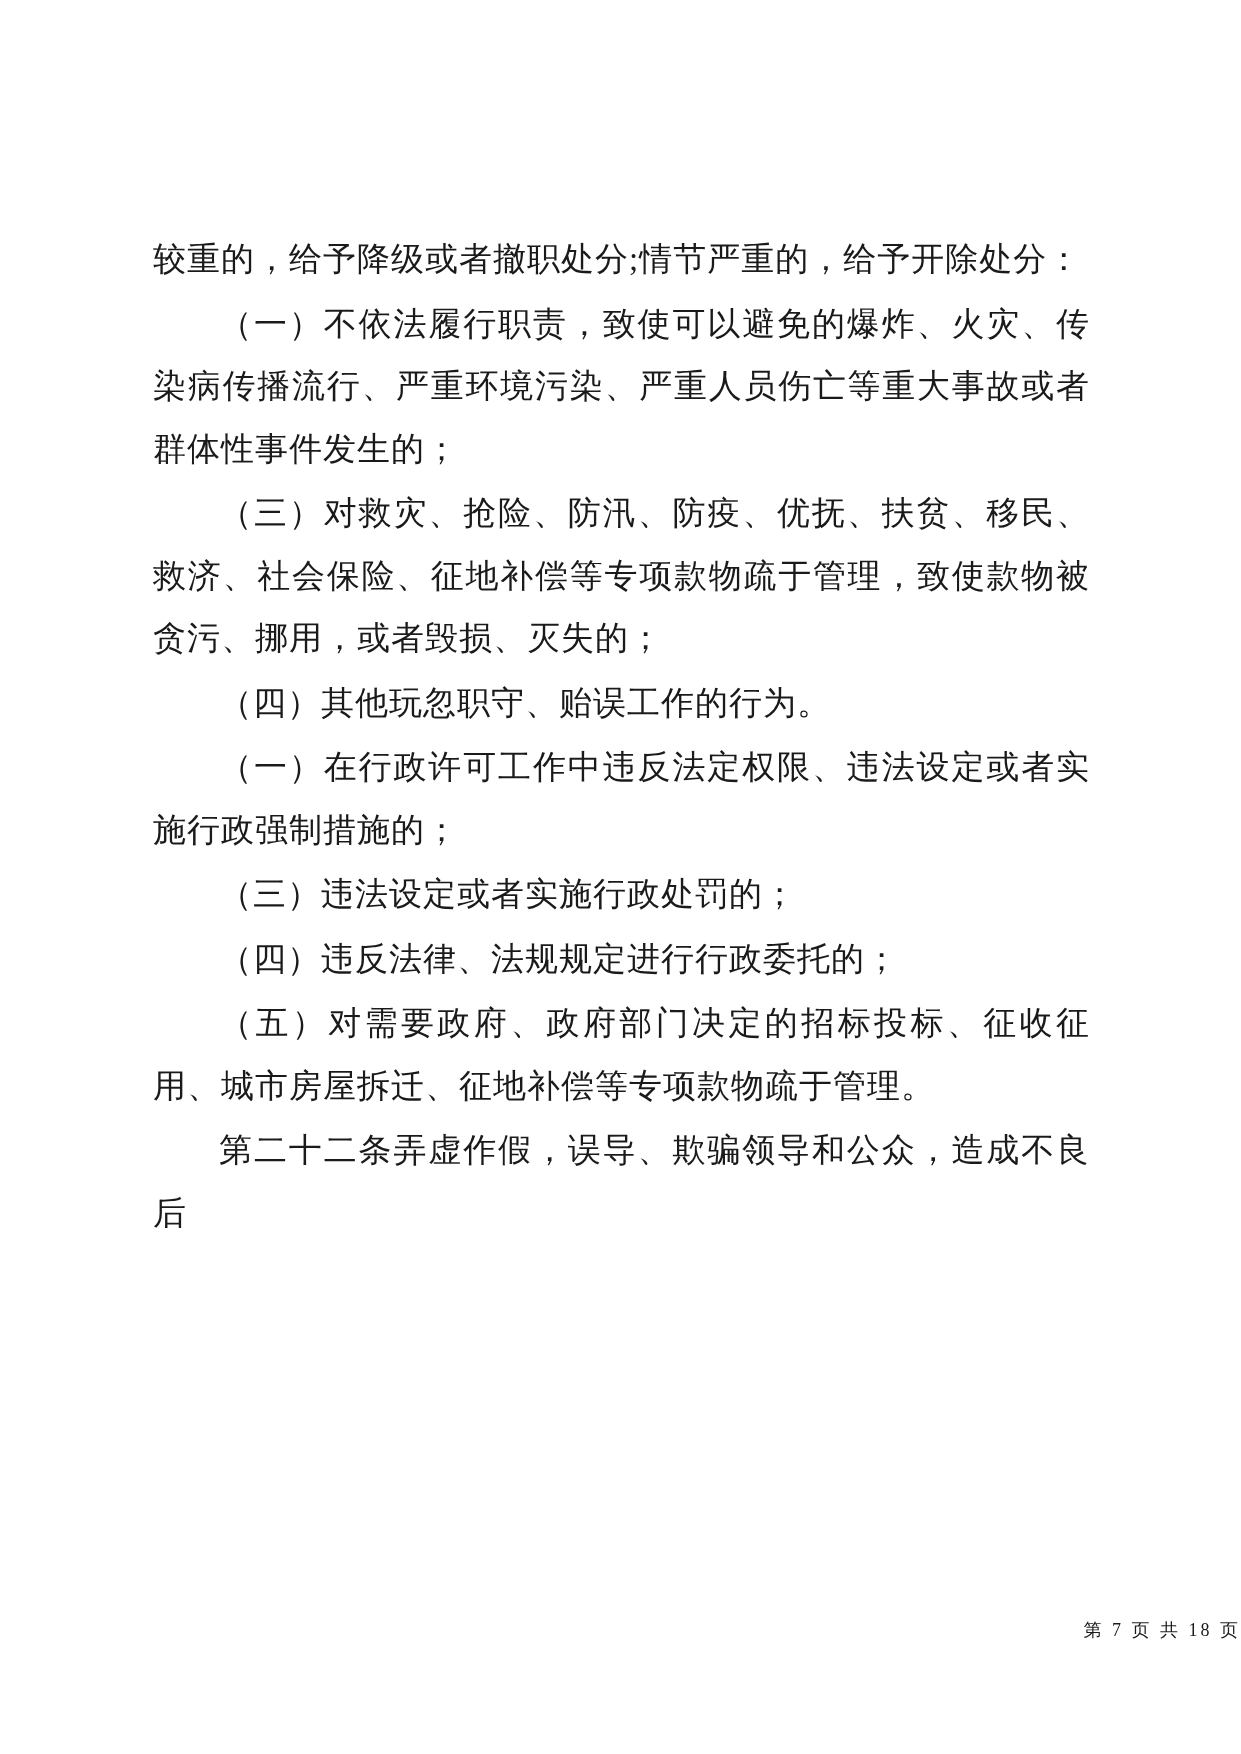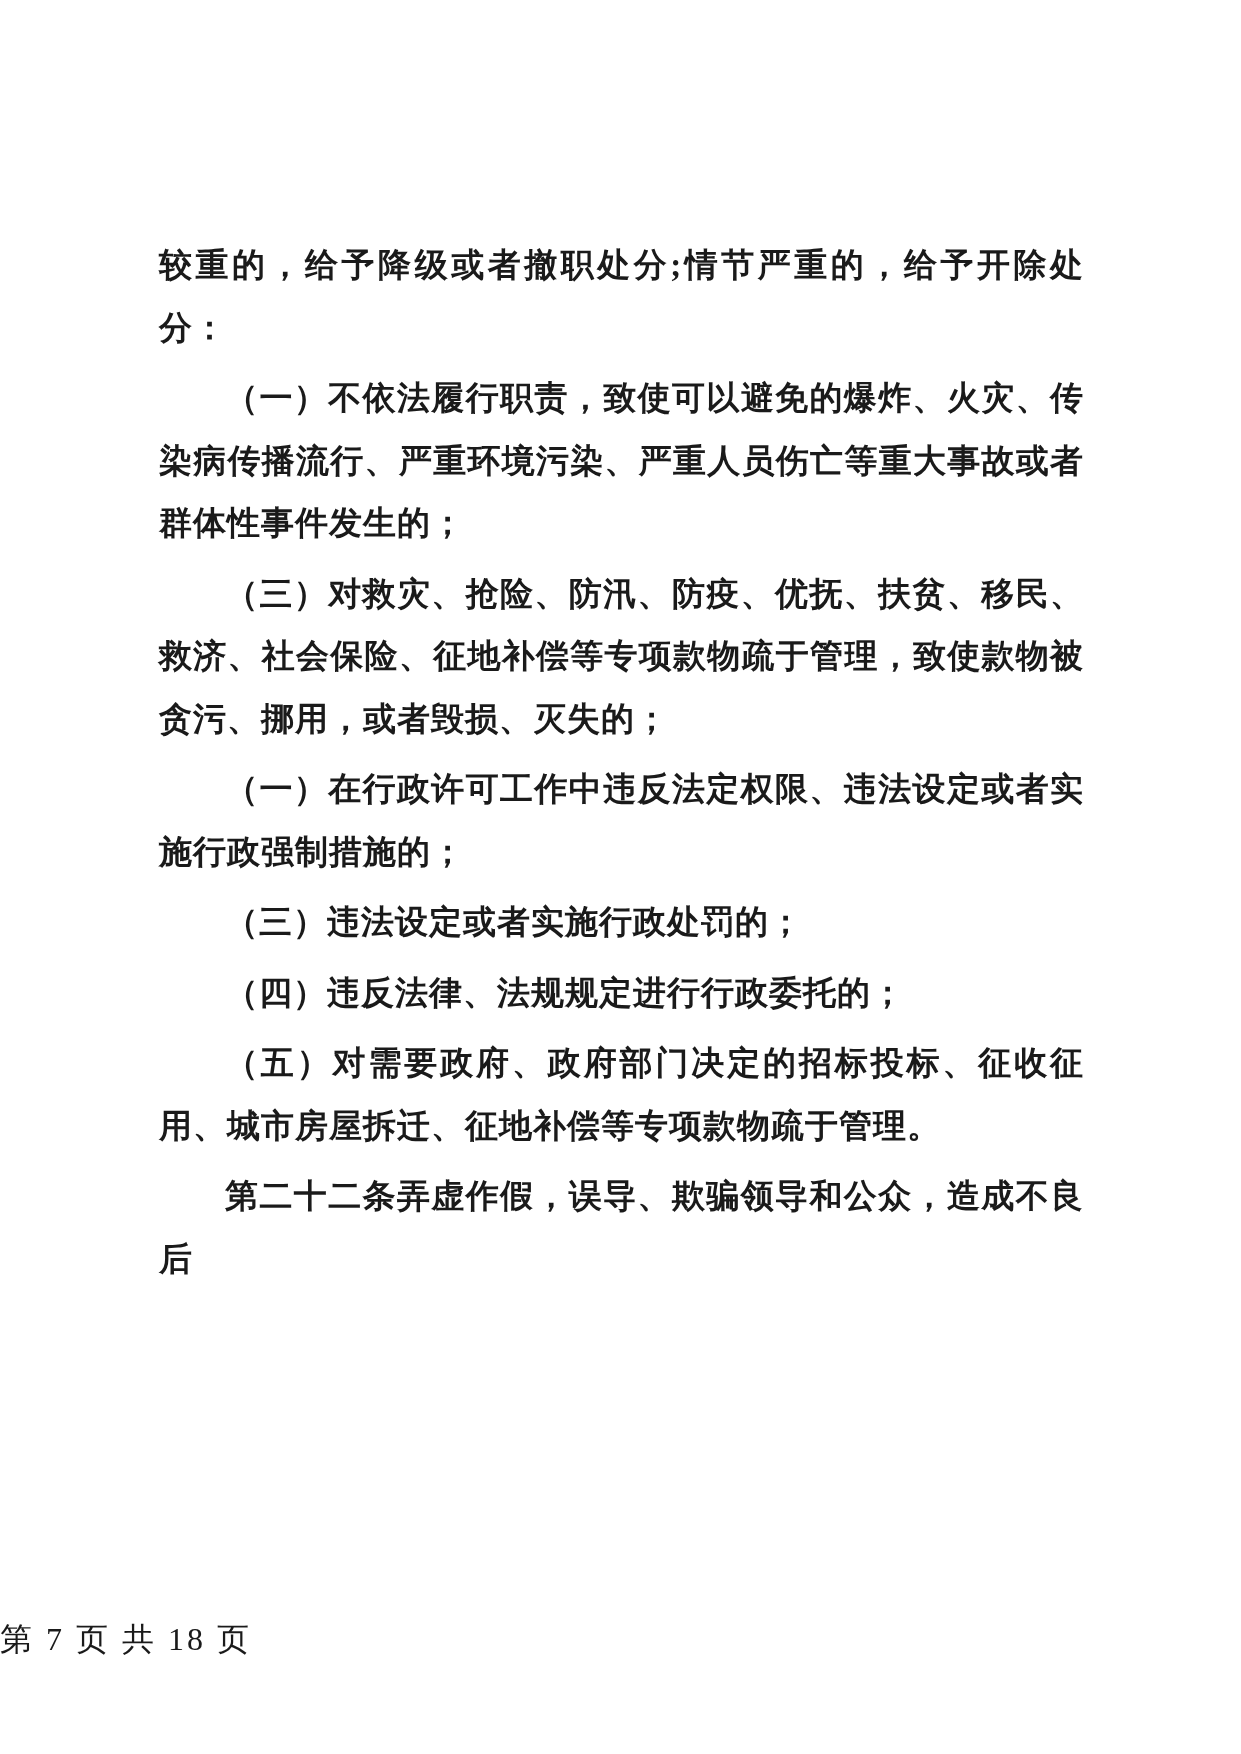--- a/index.html
+++ b/index.html
@@ -23,47 +23,47 @@
     width: 941px;
     font-size: 33px;
     line-height: 62.5px;
     text-align: justify;
     text-justify: inter-character;
     letter-spacing: 1px;
     word-break: break-all;
     color: #1a1a1a;
   }
   .para {
-    margin: 8px;
+    margin: 2px;
     padding: 0;
-    font-weight: bold;
   }
   .para.indent {
     text-indent: 2em;
   }
   .page-footer {
     position: absolute;
     left: 0;
     top: 1618px;
     width: 100%;
-    text-align: left;
-    font-size: 32px;
+    text-align: right;
+    font-size: 18px;
     letter-spacing: 3px;
     color: #1a1a1a;
   }
 </style>
 </head>
 <body>
 
 <div class="page">
 
   <div class="doc-body">
     <p class="para no-indent">较重的，给予降级或者撤职处分;情节严重的，给予开除处分：</p>
     <p class="para indent">（一）不依法履行职责，致使可以避免的爆炸、火灾、传染病传播流行、严重环境污染、严重人员伤亡等重大事故或者群体性事件发生的；</p>
     <p class="para indent">（三）对救灾、抢险、防汛、防疫、优抚、扶贫、移民、救济、社会保险、征地补偿等专项款物疏于管理，致使款物被贪污、挪用，或者毁损、灭失的；</p>
+    <p class="para indent">（四）其他玩忽职守、贻误工作的行为。</p>
     <p class="para indent">（一）在行政许可工作中违反法定权限、违法设定或者实施行政强制措施的；</p>
     <p class="para indent">（三）违法设定或者实施行政处罚的；</p>
     <p class="para indent">（四）违反法律、法规规定进行行政委托的；</p>
     <p class="para indent">（五）对需要政府、政府部门决定的招标投标、征收征用、城市房屋拆迁、征地补偿等专项款物疏于管理。</p>
     <p class="para indent">第二十二条弄虚作假，误导、欺骗领导和公众，造成不良后</p>
   </div>
 
   <div class="page-footer">
     <span>第 7 页 共 18 页</span>
   </div>

